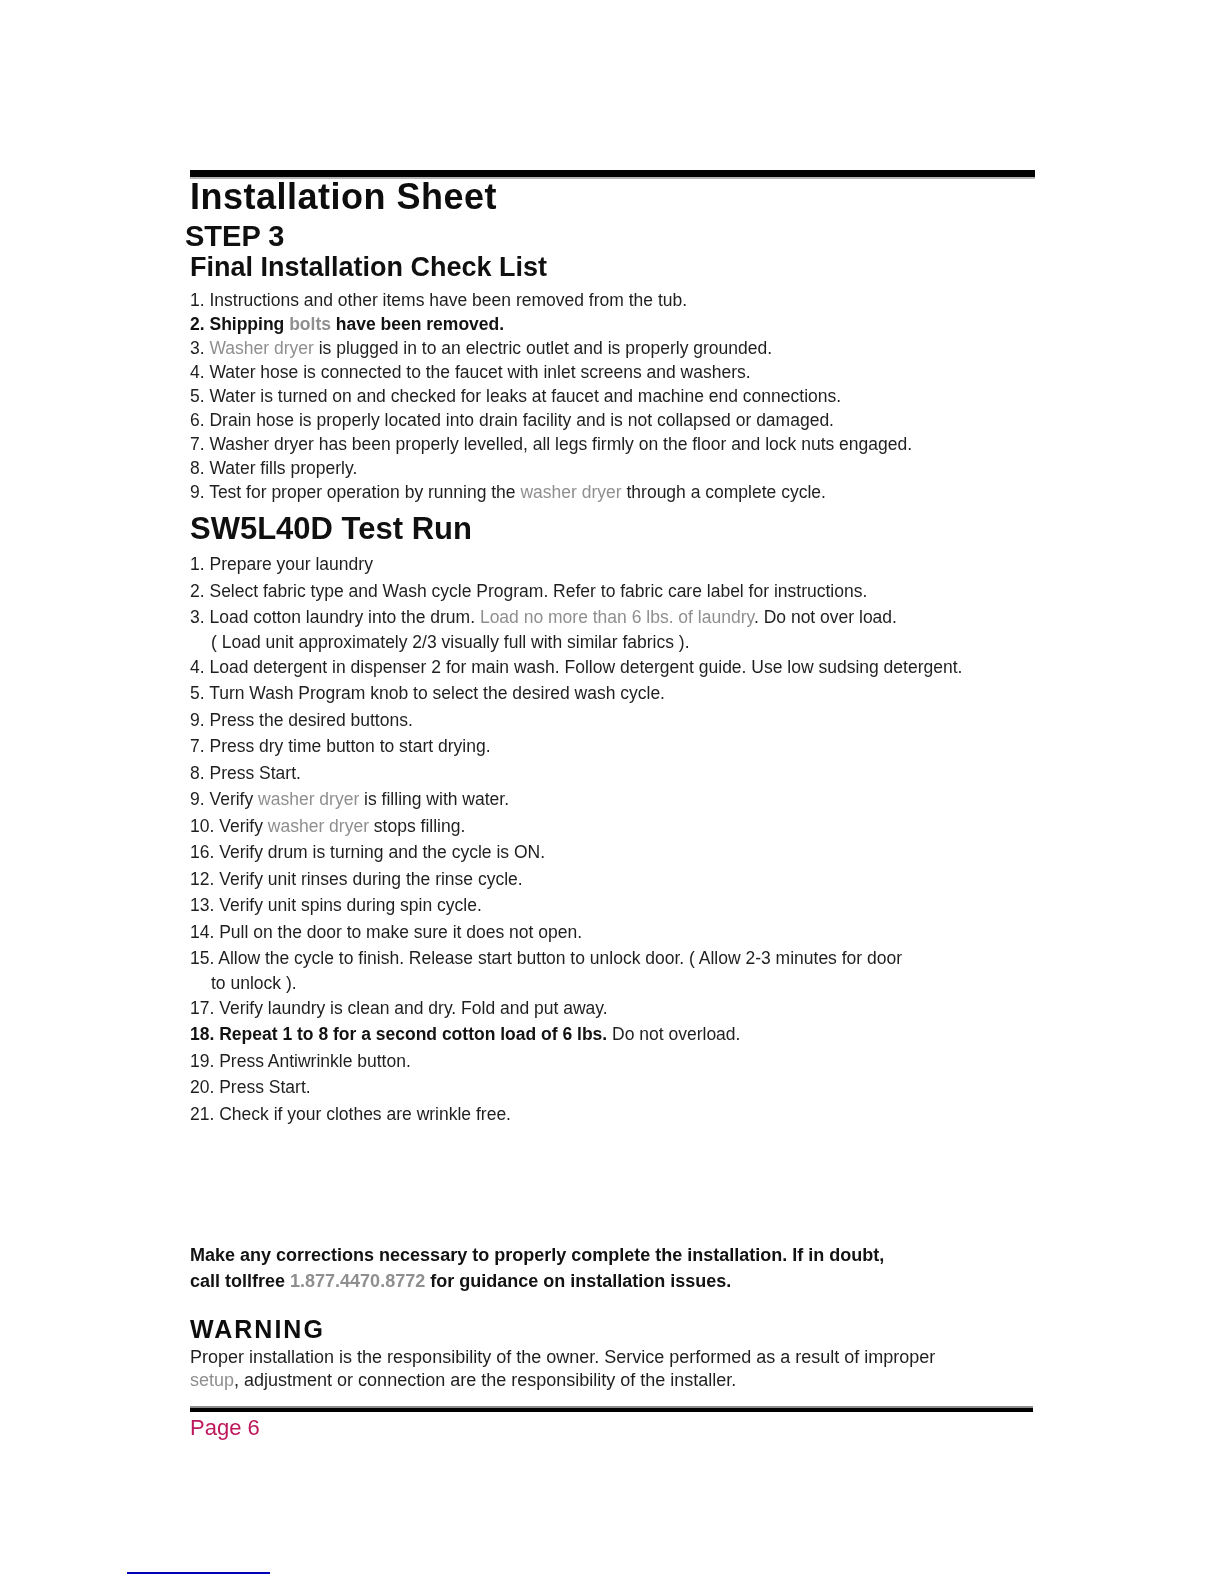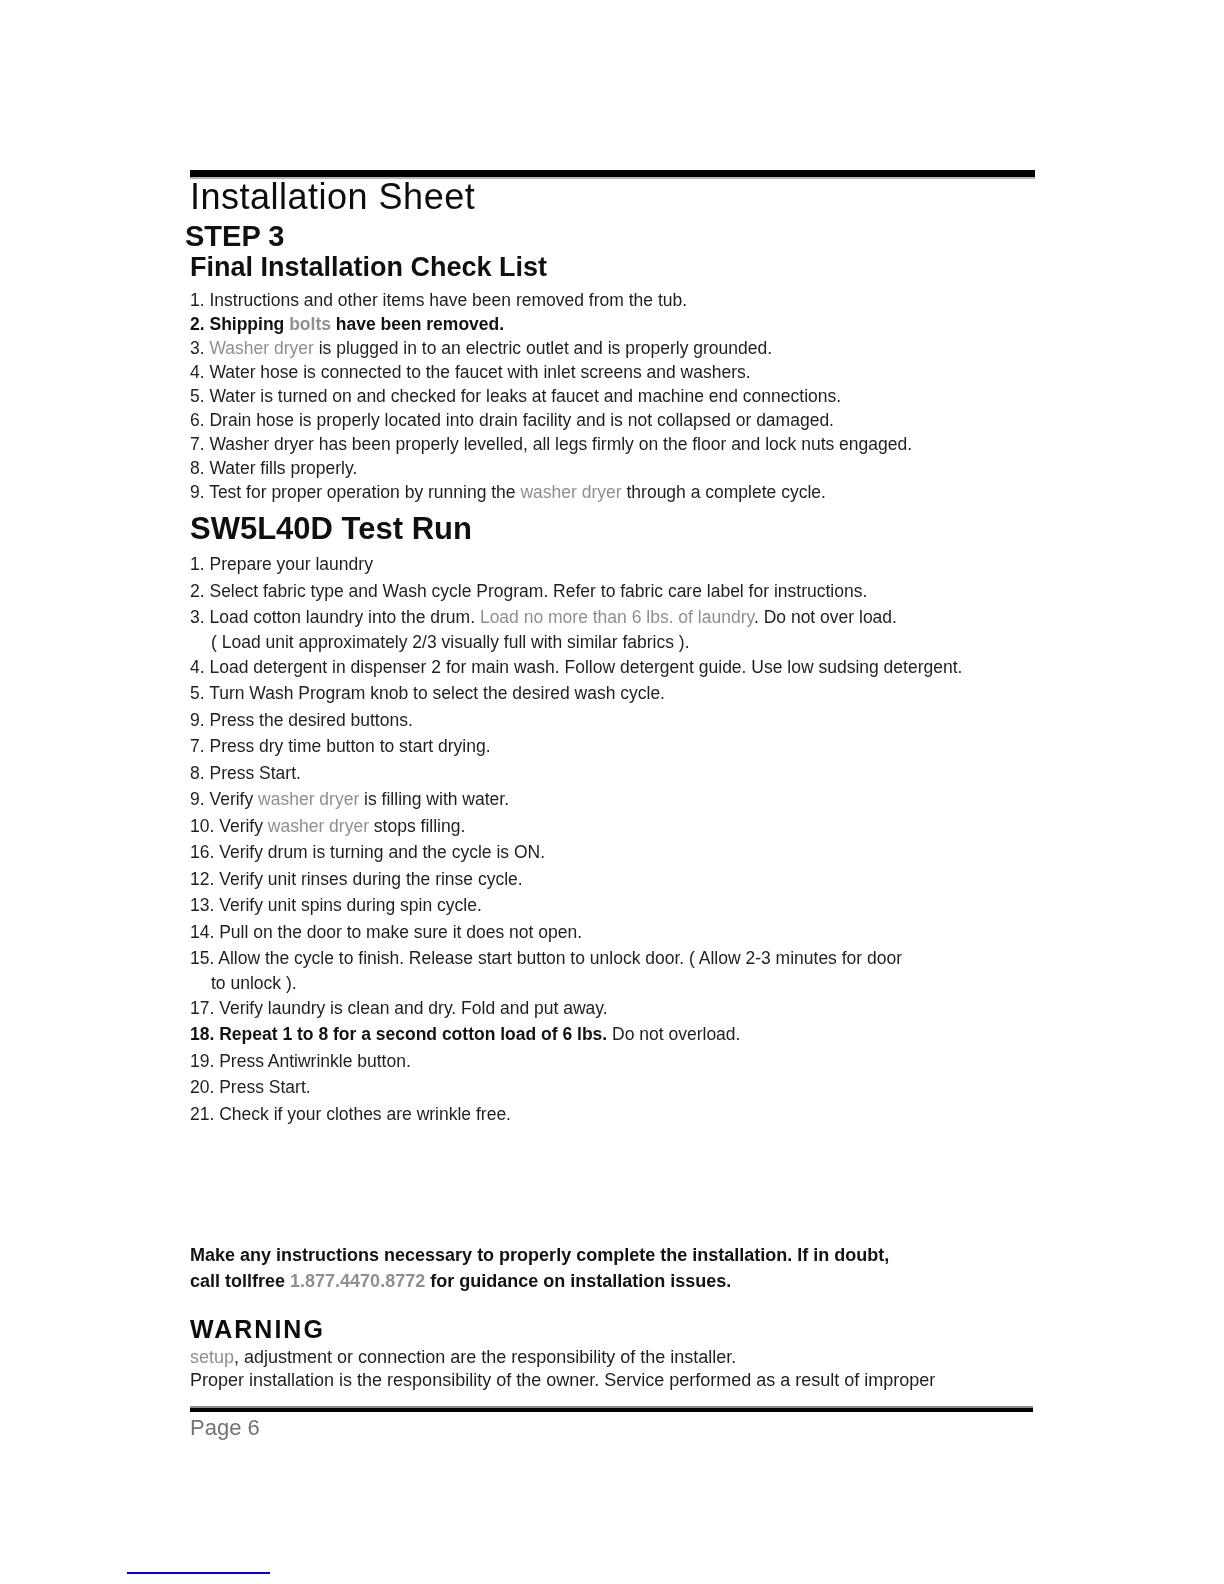--- a/index.html
+++ b/index.html
@@ -17,21 +17,21 @@
   }
   .abs { position: absolute; }
 
   .top-rule {
     left: 190px; top: 170px; width: 845px; height: 7px;
     background: var(--rule, #000);
     border-bottom: 2px solid #b5b5b5;
   }
   .doc-title {
     left: 190px; top: 176px;
-    font-size: 36px; font-weight: normal; line-height: 42px;
+    font-size: 36px; font-weight: bold; line-height: 42px;
     color: #0d0d0d; letter-spacing: 0.5px;
     white-space: nowrap;
   }
   .step-label {
     left: 185px; top: 221px;
     font-size: 29px; font-weight: bold; line-height: 30px;
     color: #101010; white-space: nowrap;
   }
   .checklist-heading {
     left: 190px; top: 250px;
@@ -74,21 +74,21 @@
   }
   .warning-body .line { line-height: 23px; }
 
   .bottom-rule {
     left: 190px; top: 1406px; width: 843px; height: 4px;
     background: var(--rule, #000);
     border-top: 2px solid #8d8d8d;
   }
   .page-footer {
     left: 190px; top: 1414px;
-    font-size: 22px; line-height: 27px; color: #737373;
+    font-size: 22px; line-height: 27px; color: #be185d;
     white-space: nowrap;
   }
   .bottom-link-line {
     left: 127px; top: 1572px; width: 143px; height: 2px;
     background: var(--link, #0000bb);
     cursor: pointer;
   }
 
   .line { white-space: nowrap; }
   .seg-n { color: var(--text, #1f1f1f); }
@@ -140,28 +140,28 @@
     <div class="line"><span class="seg-n">15. Allow the cycle to finish. Release start button to unlock door. ( Allow 2-3 minutes for door</span></div>
     <div class="line cont"><span class="seg-n">to unlock ).</span></div>
     <div class="line"><span class="seg-n">17. Verify laundry is clean and dry. Fold and put away.</span></div>
     <div class="line"><span class="seg-b">18. Repeat 1 to 8 for a second cotton load of 6 lbs.</span><span class="seg-n"> Do not overload.</span></div>
     <div class="line"><span class="seg-n">19. Press Antiwrinkle button.</span></div>
     <div class="line"><span class="seg-n">20. Press Start.</span></div>
     <div class="line"><span class="seg-n">21. Check if your clothes are wrinkle free.</span></div>
   </div>
 
 <div class="abs note-block">
-    <div class="line"><span class="seg-b">Make any instructions necessary to properly complete the installation. If in doubt,</span></div>
+    <div class="line"><span class="seg-b">Make any corrections necessary to properly complete the installation. If in doubt,</span></div>
     <div class="line"><span class="seg-b">call tollfree </span><span class="seg-bg">1.877.4470.8772</span><span class="seg-b"> for guidance on installation issues.</span></div>
   </div>
 
 <div class="abs warning-heading">WARNING</div>
 
 <div class="abs warning-body">
+    <div class="line"><span class="seg-n">Proper installation is the responsibility of the owner. Service performed as a result of improper</span></div>
     <div class="line"><span class="seg-g">setup</span><span class="seg-n">, adjustment or connection are the responsibility of the installer.</span></div>
-    <div class="line"><span class="seg-n">Proper installation is the responsibility of the owner. Service performed as a result of improper</span></div>
   </div>
 
 <div class="abs bottom-rule"></div>
 
 <div class="abs page-footer">Page 6</div>
 
 <div class="abs bottom-link-line"></div>
 
 </body></html>

